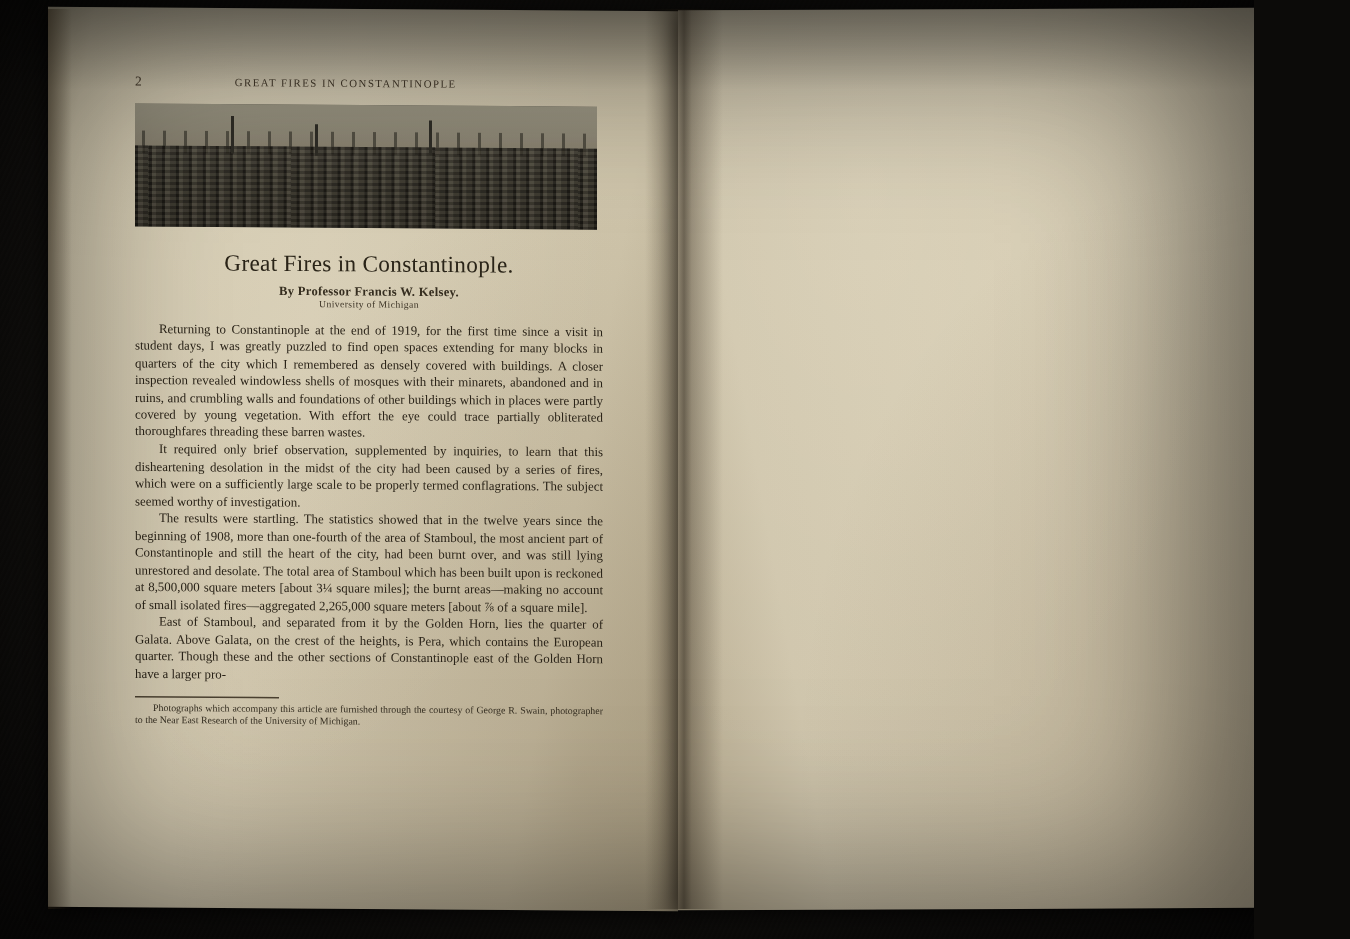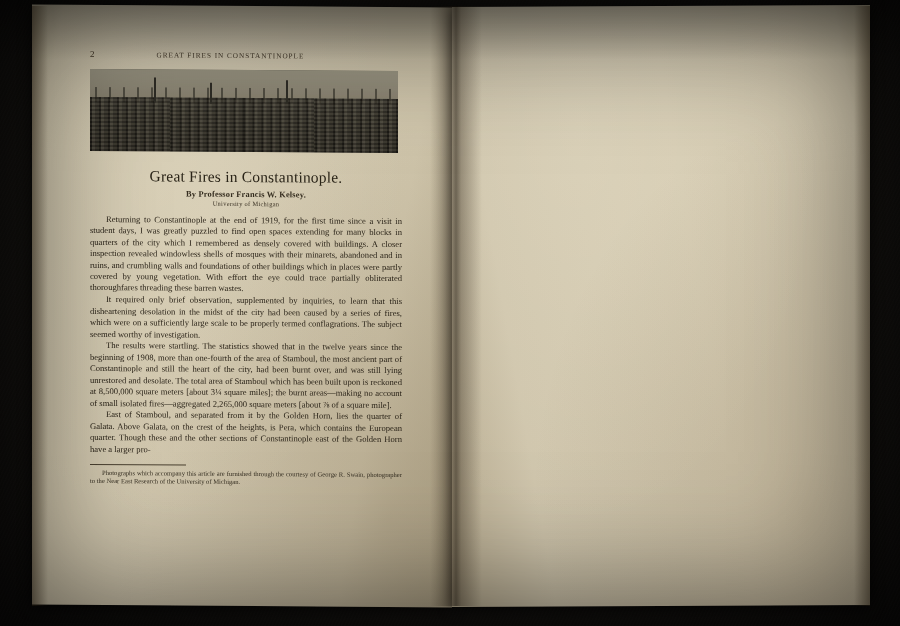--- a/index.html
+++ b/index.html
@@ -2,21 +2,21 @@
 <html><head>
 <meta charset="utf-8">
 <style>
   html, body {
     margin: 0;
     padding: 0;
     background: #0c0b09;
   }
   #page {
     position: relative;
-    width: 900px;
+    width: 836px;
     height: 626px;
     overflow: hidden;
     background: #161411;
     font-family: "Liberation Serif", serif;
   }
   
   .backdrop {
     position: absolute;
     inset: 0;
     background:

